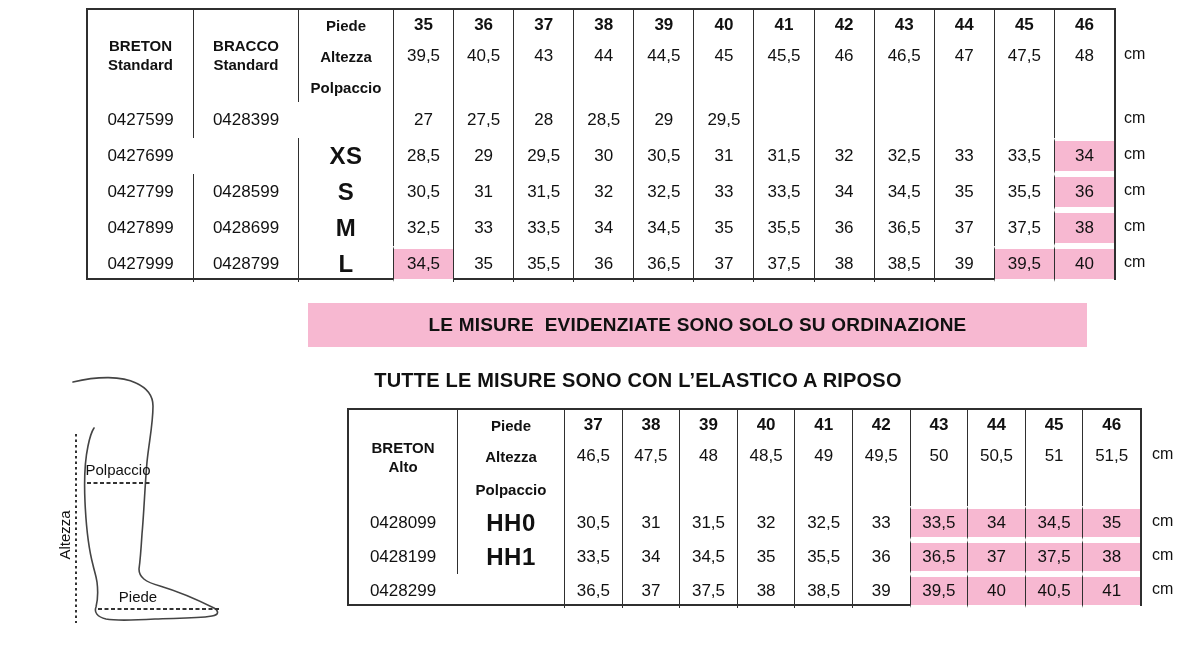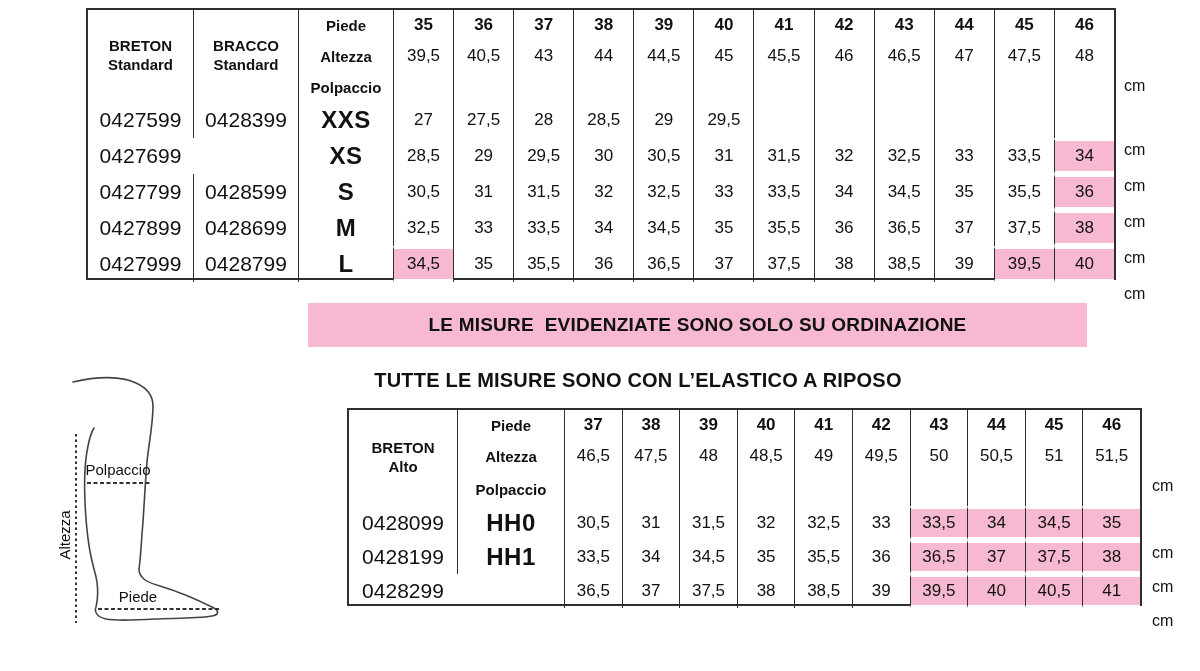--- a/index.html
+++ b/index.html
@@ -25,24 +25,24 @@
     left: 347px; top: 408px; width: 795px; height: 198px;
     grid-template-columns: 108px 107px repeat(10, 1fr);
     grid-template-rows: 30px 32px 34px repeat(3, 34px);
   }
   .c { display: flex; align-items: center; justify-content: center; text-align: center; }
   .bl { border-left: 1.5px solid #2f2f2f; }
   .brand { font-weight: bold; font-size: 15px; line-height: 1.25; flex-direction: column; }
   .meas { font-weight: bold; font-size: 15px; }
   .szh { font-weight: bold; font-size: 17px; }
   .val { font-size: 17px; }
-  .code { font-size: 21px; }
+  .code { font-size: 17px; }
   .big { font-weight: bold; font-size: 24px; letter-spacing: 0.5px; }
   .pink { background: #f7b8d1; border-top: 3px solid #ffffff; border-bottom: 3px solid #ffffff; }
-  .cm { position: absolute; width: 34px; height: 20px; font-size: 16px; line-height: 20px; text-align: left; margin-top: 32px; }
+  .cm { position: absolute; width: 34px; height: 20px; font-size: 16px; line-height: 20px; text-align: left; }
   #banner {
     position: absolute; left: 308px; top: 303px; width: 779px; height: 44px;
     background: #f7b8d1;
     display: flex; align-items: center; justify-content: center;
     font-weight: bold; font-size: 19px; white-space: pre; letter-spacing: 0.2px;
   }
   #subtitle {
     position: absolute; left: 238px; top: 366px; width: 800px; height: 28px;
     text-align: center; font-weight: bold; font-size: 20px; line-height: 28px;
     letter-spacing: 0.2px;
@@ -96,21 +96,20 @@
     <div class="c val bl" style="grid-area: 2 / 13;">47</div>
     <div class="c bl" style="grid-area: 3 / 13;"></div>
     <div class="c szh bl" style="grid-area: 1 / 14;">45</div>
     <div class="c val bl" style="grid-area: 2 / 14;">47,5</div>
     <div class="c bl" style="grid-area: 3 / 14;"></div>
     <div class="c szh bl" style="grid-area: 1 / 15;">46</div>
     <div class="c val bl" style="grid-area: 2 / 15;">48</div>
     <div class="c bl" style="grid-area: 3 / 15;"></div>
     <div class="c code" style="grid-area: 4 / 1;">0427599</div>
     <div class="c code bl" style="grid-area: 4 / 2;">0428399</div>
-    <div class="c big bl" style="grid-area: 4 / 3;">XXS</div>
     <div class="c val bl" style="grid-area: 4 / 4;">27</div>
     <div class="c val bl" style="grid-area: 4 / 5;">27,5</div>
     <div class="c val bl" style="grid-area: 4 / 6;">28</div>
     <div class="c val bl" style="grid-area: 4 / 7;">28,5</div>
     <div class="c val bl" style="grid-area: 4 / 8;">29</div>
     <div class="c val bl" style="grid-area: 4 / 9;">29,5</div>
     <div class="c val bl" style="grid-area: 4 / 10;"></div>
     <div class="c val bl" style="grid-area: 4 / 11;"></div>
     <div class="c val bl" style="grid-area: 4 / 12;"></div>
     <div class="c val bl" style="grid-area: 4 / 13;"></div>

